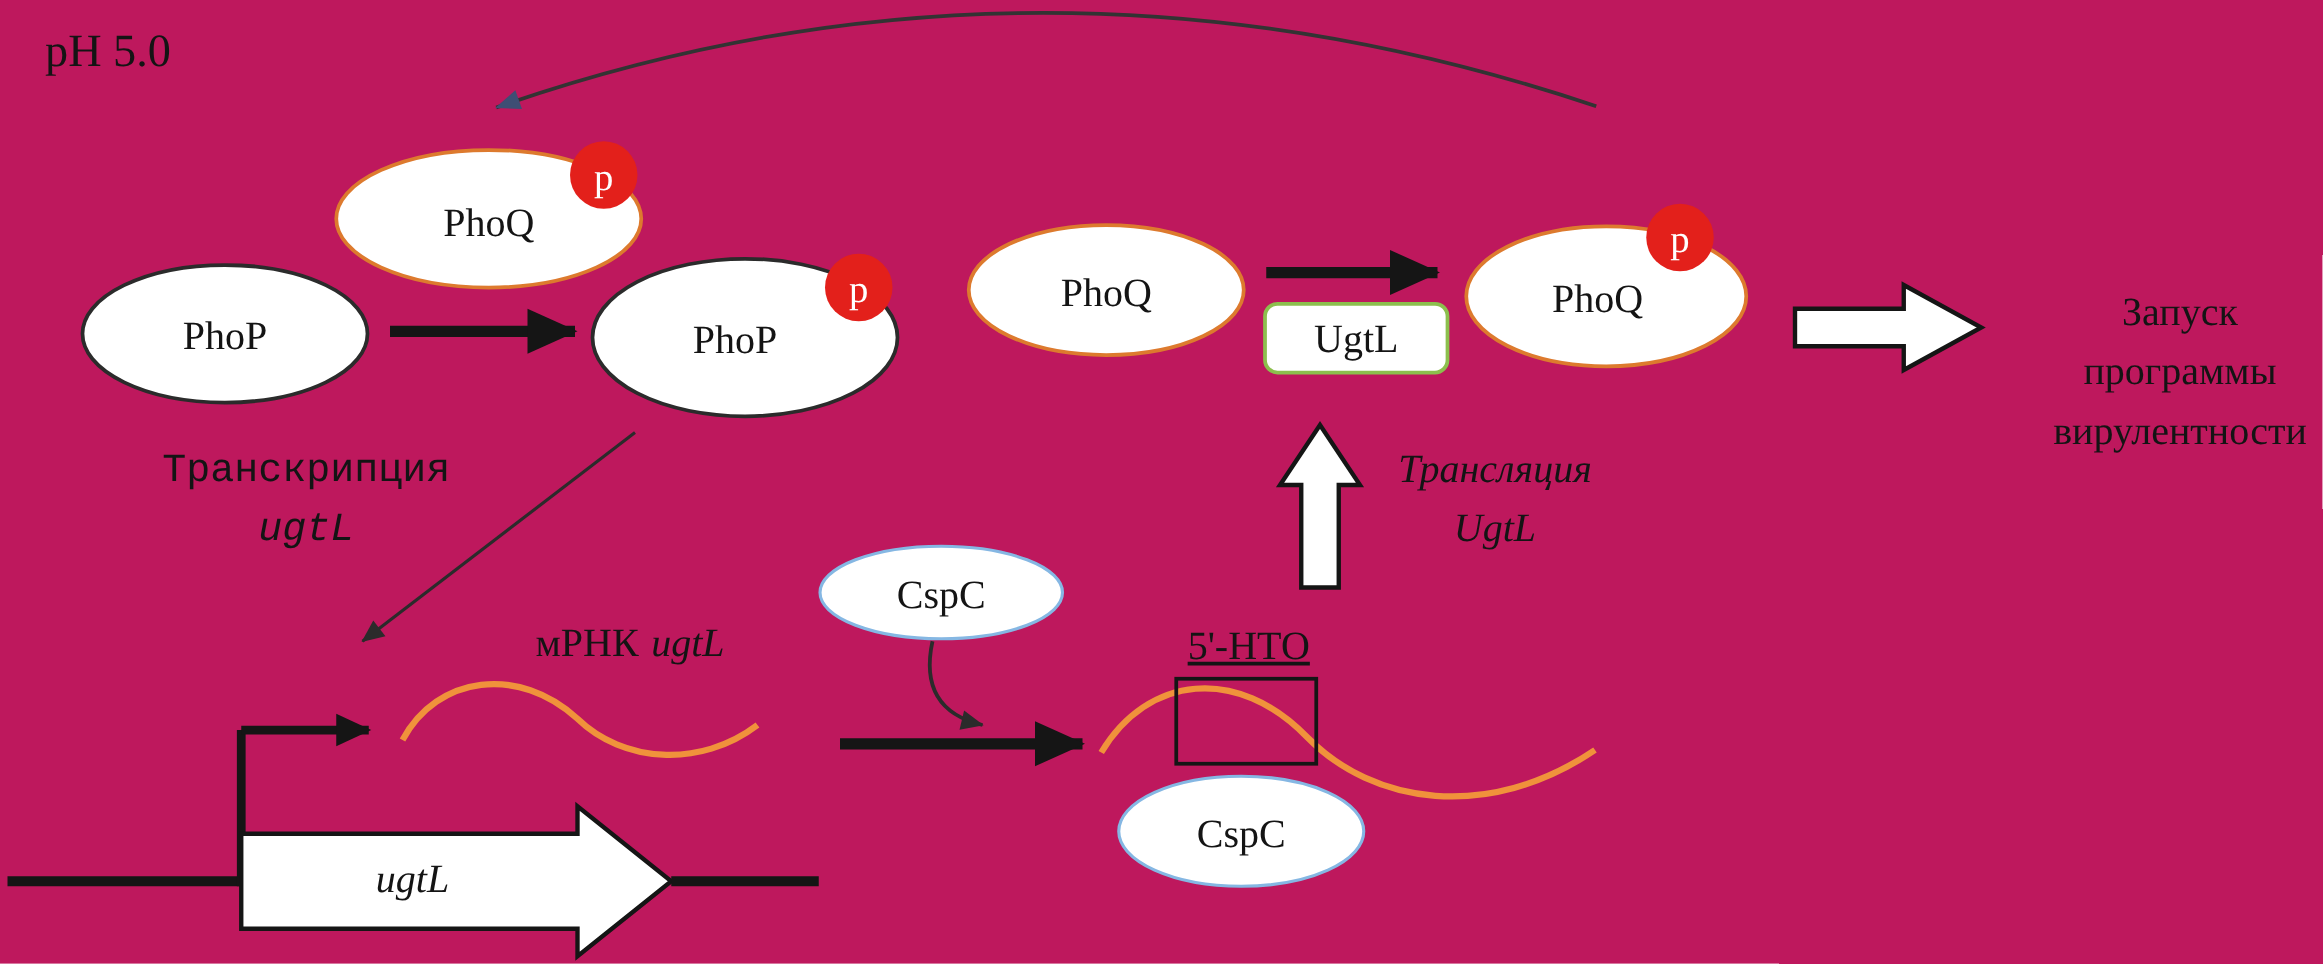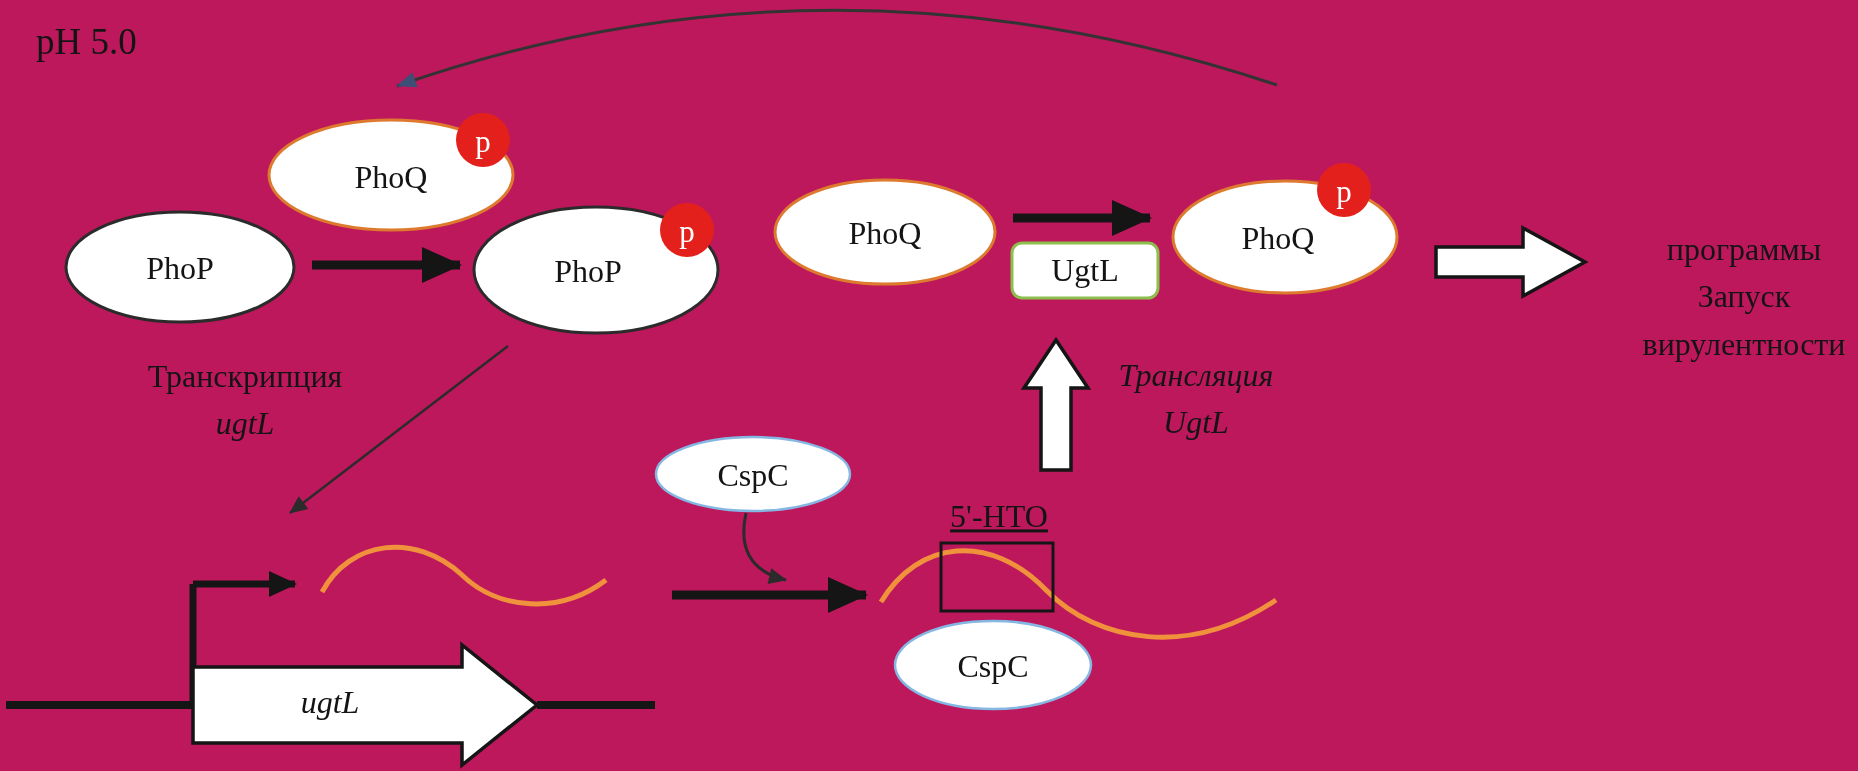--- a/index.html
+++ b/index.html
@@ -101,30 +101,33 @@
   <div class="lbl badge-lbl" style="left:687px; top:232px;">p</div>
 
   <div class="lbl" style="left:885px; top:234px;">PhoQ</div>
 
   <div class="lbl" style="left:1085px; top:271px;">UgtL</div>
 
   <div class="lbl" style="left:1278px; top:239px;">PhoQ</div>
   <div class="lbl badge-lbl" style="left:1344px; top:192px;">p</div>
 
   <div class="lbl caption" style="left:1744px; top:297px;">
+    <div>Запуск</div>
     <div>программы</div>
-    <div>Запуск</div>
     <div>вирулентности</div>
   </div>
 
-  <div class="lbl caption" style="left:245px; top:400px;">
+  <div class="lbl caption" style="left:245px; top:400px;font-family:Liberation Mono, monospace;">
     <div>Транскрипция</div>
     <div class="it">ugtL</div>
   </div>
 
+  <div class="lbl" style="left:504px; top:514px;">
+    <span>мРНК</span><span class="it gap">ugtL</span>
+  </div>
 
   <div class="lbl it" style="left:330px; top:703px;">ugtL</div>
 
   <div class="lbl" style="left:999px; top:517px;text-decoration:underline;">5'-НТО</div>
 
   <div class="lbl" style="left:753px; top:476px;">CspC</div>
   <div class="lbl" style="left:993px; top:667px;">CspC</div>
 
   <div class="lbl caption" style="left:1196px; top:399px;font-style:italic;">
     <div>Трансляция</div>

